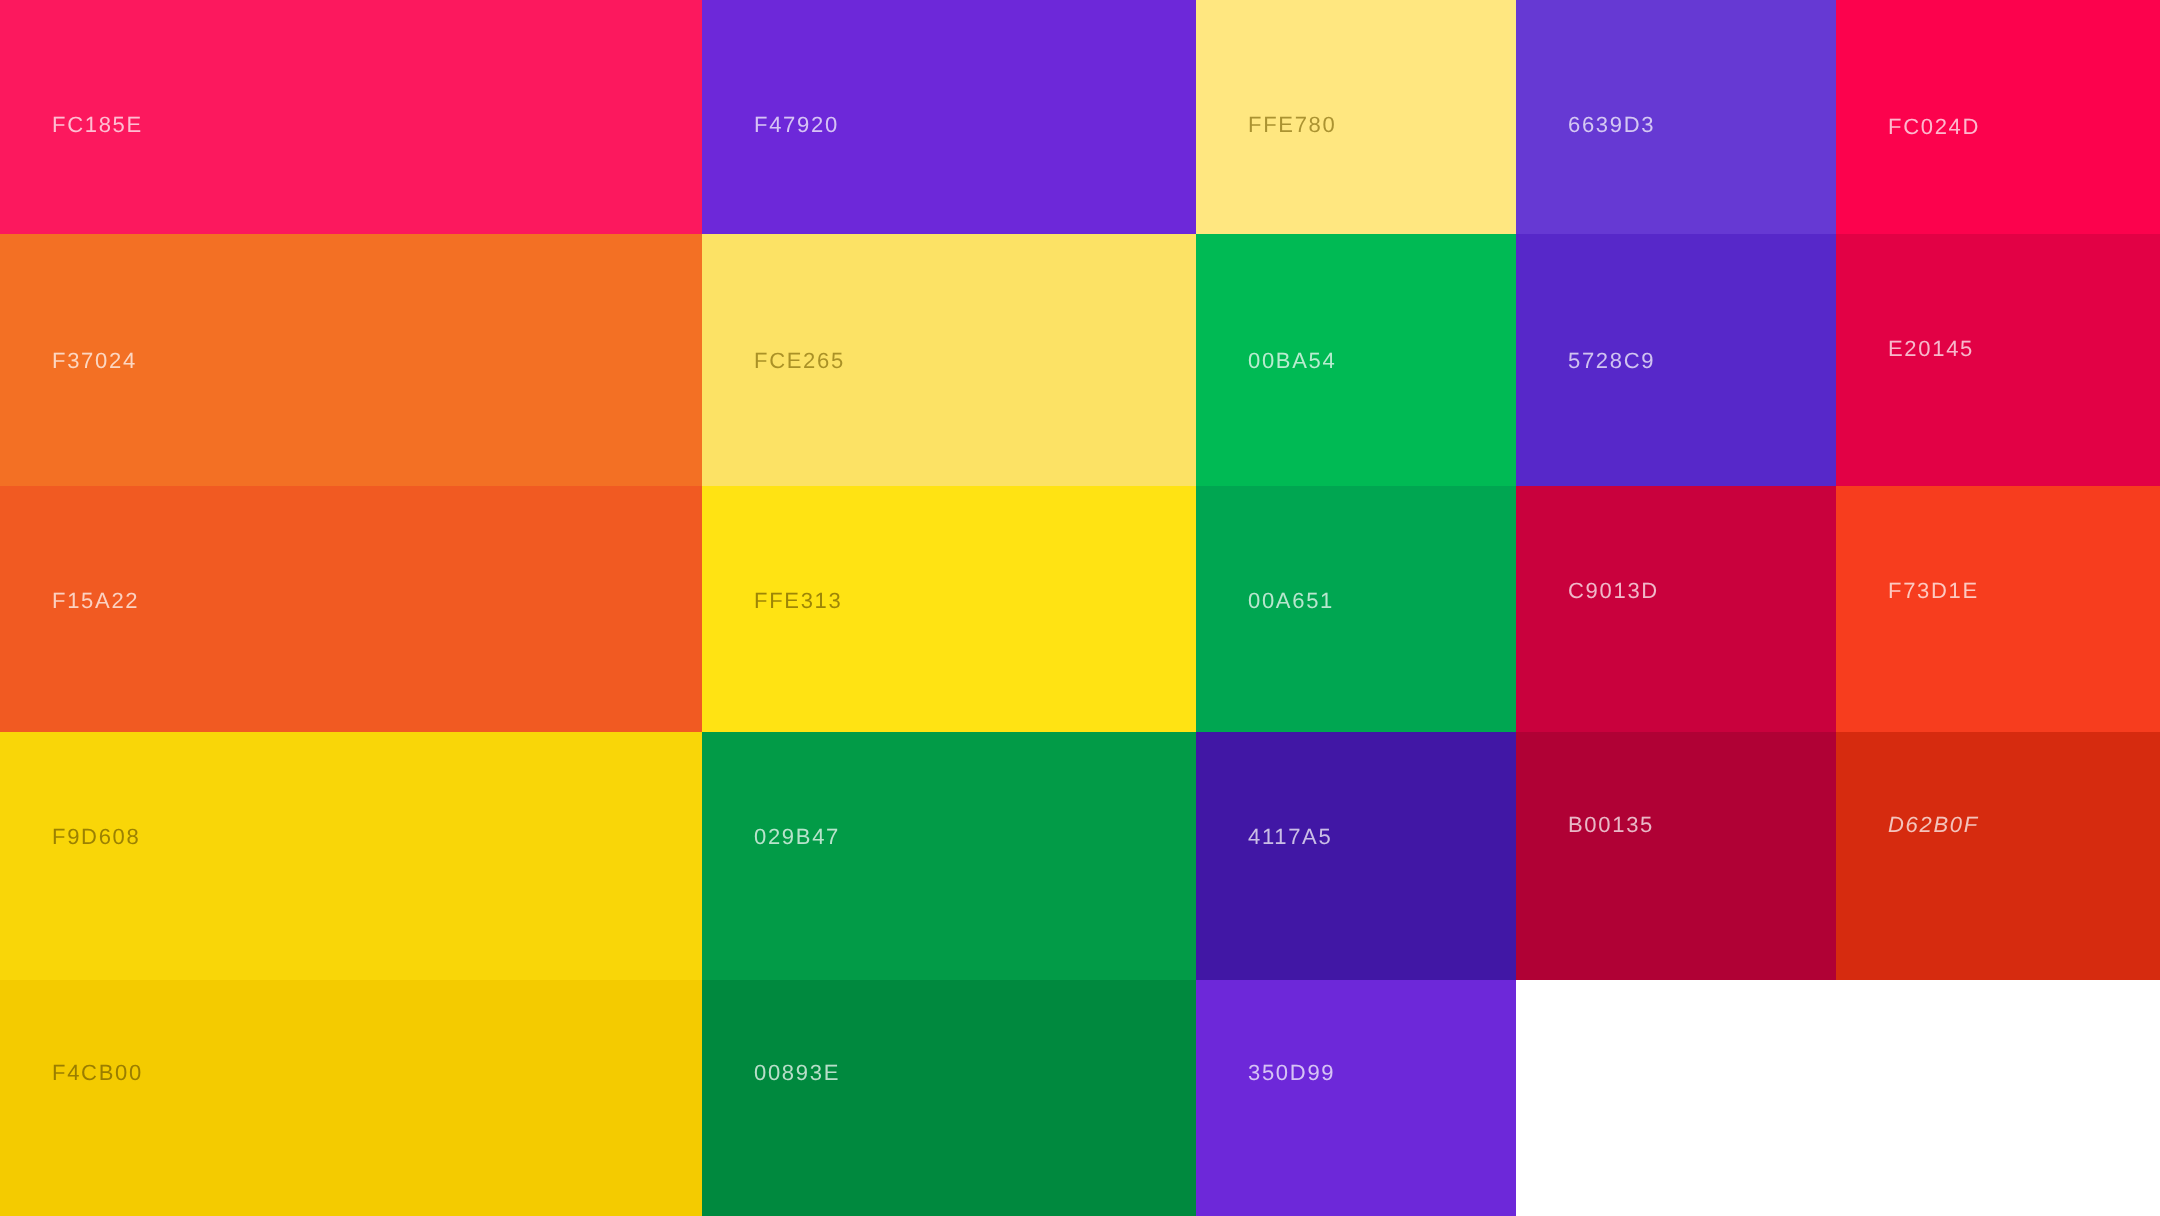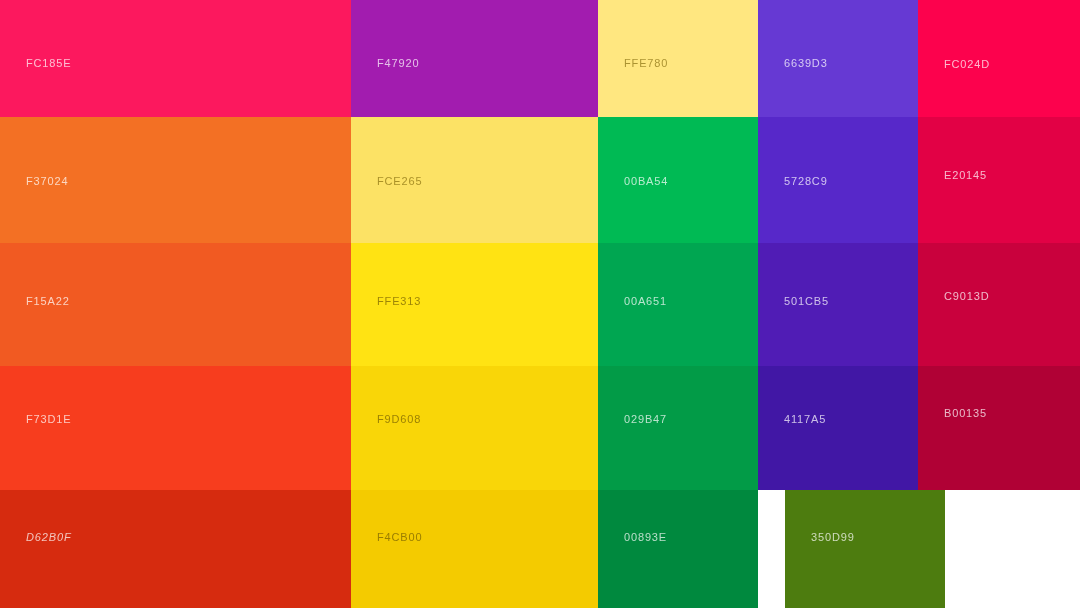--- a/index.html
+++ b/index.html
@@ -53,21 +53,21 @@
   .ink-dark-strong .swatch-label { color: rgba(110, 88, 0, 0.68); }
 </style>
 </head>
 <body>
 
 <div id="palette-grid">
 
   <div class="swatch row-1" style="background-color: rgb(252, 24, 94);">
     <span class="swatch-label">FC185E</span>
   </div>
-  <div class="swatch row-1" style="background-color: #a21caf;">
+  <div class="swatch row-1" style="background-color: #6d28d9;">
     <span class="swatch-label">F47920</span>
   </div>
   <div class="swatch row-1 ink-dark" style="background-color: rgb(255, 231, 128);">
     <span class="swatch-label">FFE780</span>
   </div>
   <div class="swatch row-1" style="background-color: rgb(102, 57, 211);">
     <span class="swatch-label">6639D3</span>
   </div>
 
   <div class="swatch row-2" style="background-color: rgb(252, 2, 77);">
@@ -91,23 +91,20 @@
   </div>
   <div class="swatch row-3" style="background-color: rgb(241, 90, 34);">
     <span class="swatch-label">F15A22</span>
   </div>
   <div class="swatch row-3 ink-dark-strong" style="background-color: rgb(255, 227, 19);">
     <span class="swatch-label">FFE313</span>
   </div>
   <div class="swatch row-3" style="background-color: rgb(0, 166, 81);">
     <span class="swatch-label">00A651</span>
   </div>
-  <div class="swatch row-3" style="background-color: rgb(80, 28, 181);">
-    <span class="swatch-label">501CB5</span>
-  </div>
 
   <div class="swatch row-4" style="background-color: rgb(201, 1, 61);">
     <span class="swatch-label">C9013D</span>
   </div>
   <div class="swatch row-4" style="background-color: rgb(247, 61, 30);">
     <span class="swatch-label">F73D1E</span>
   </div>
   <div class="swatch row-4 ink-dark-strong" style="background-color: rgb(249, 214, 8);">
     <span class="swatch-label">F9D608</span>
   </div>
@@ -123,17 +120,17 @@
   </div>
   <div class="swatch row-5" style="background-color: rgb(214, 43, 15); font-style: italic;">
     <span class="swatch-label">D62B0F</span>
   </div>
   <div class="swatch row-5 ink-dark-strong" style="background-color: rgb(244, 203, 0);">
     <span class="swatch-label">F4CB00</span>
   </div>
   <div class="swatch row-5" style="background-color: rgb(0, 137, 62);">
     <span class="swatch-label">00893E</span>
   </div>
-  <div class="swatch row-5" style="background-color: #4d7c0f; margin-left: 27px;">
+  <div class="swatch row-5" style="background-color: #6d28d9;">
     <span class="swatch-label">350D99</span>
   </div>
 
 </div>
 
 </body></html>

